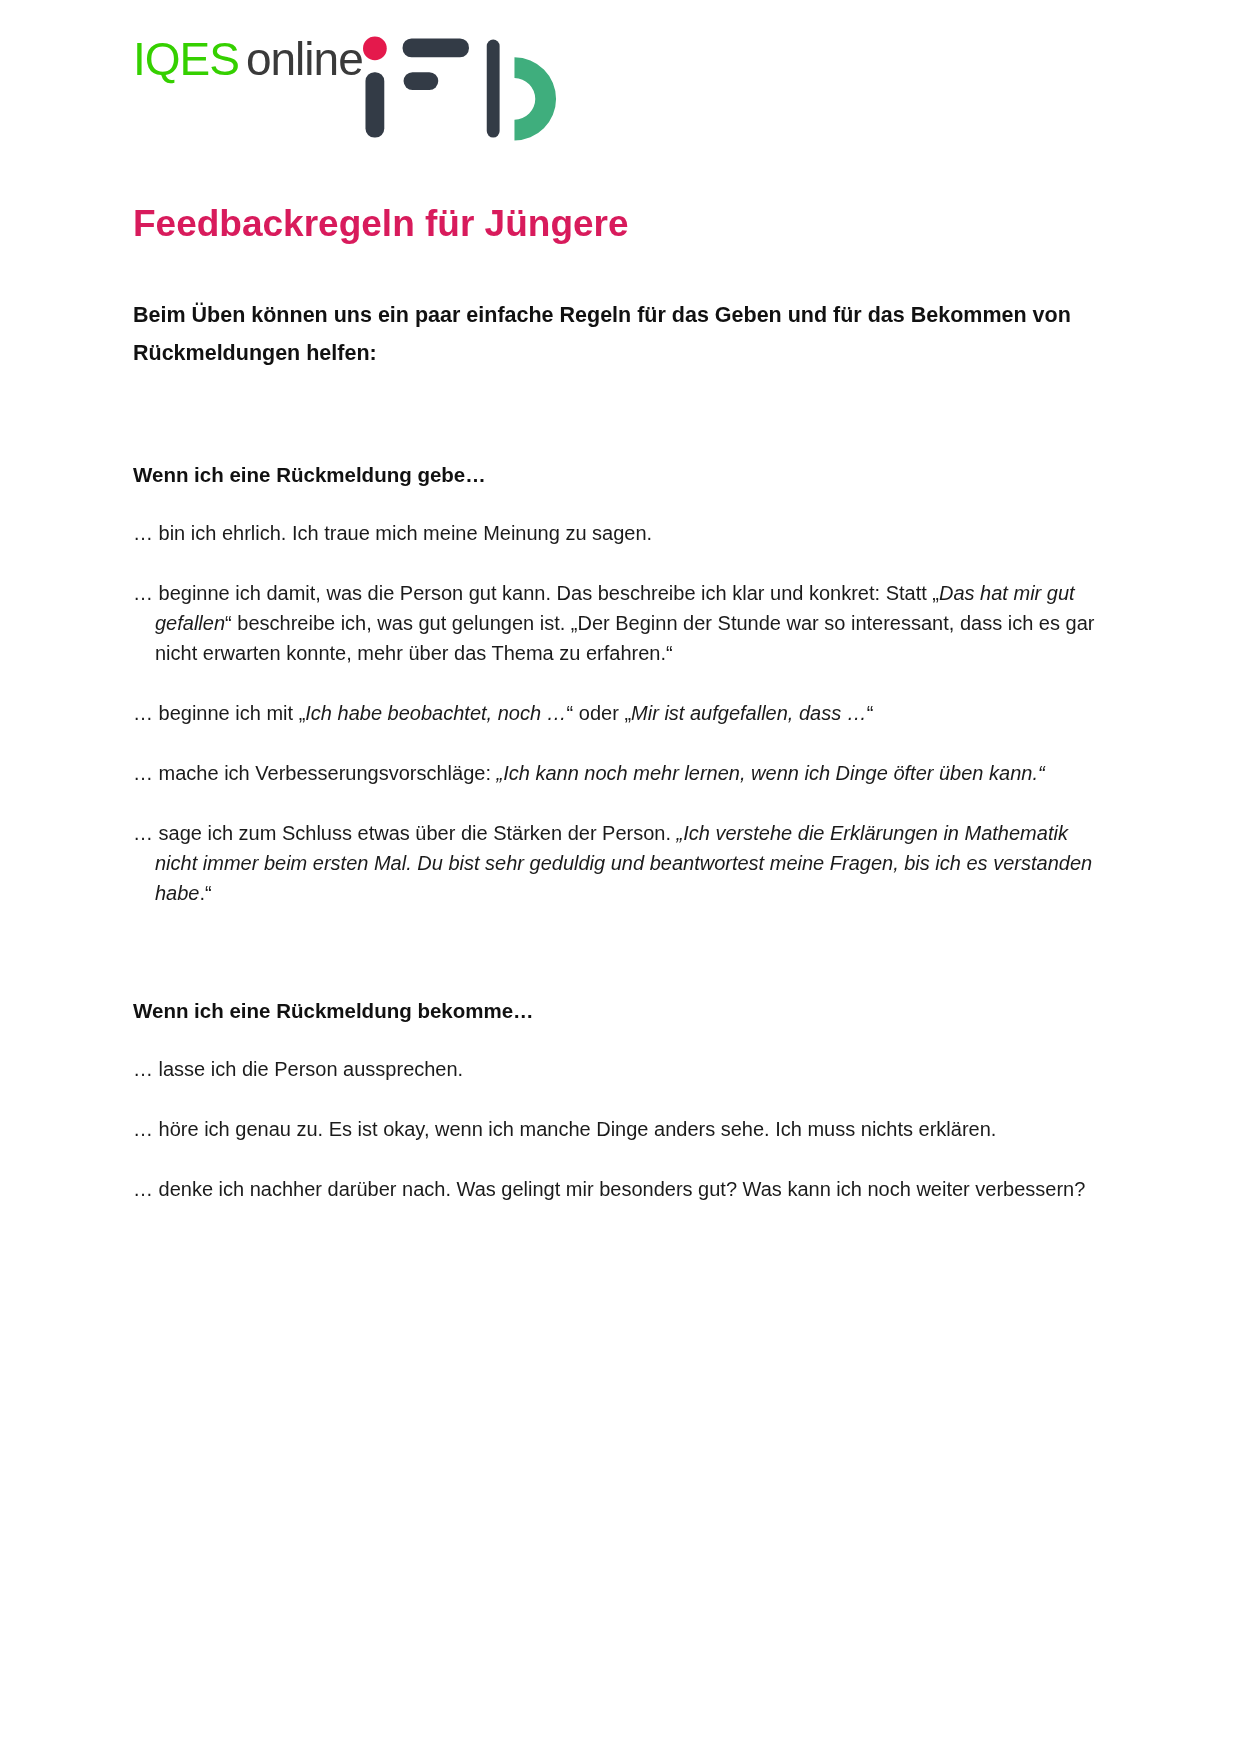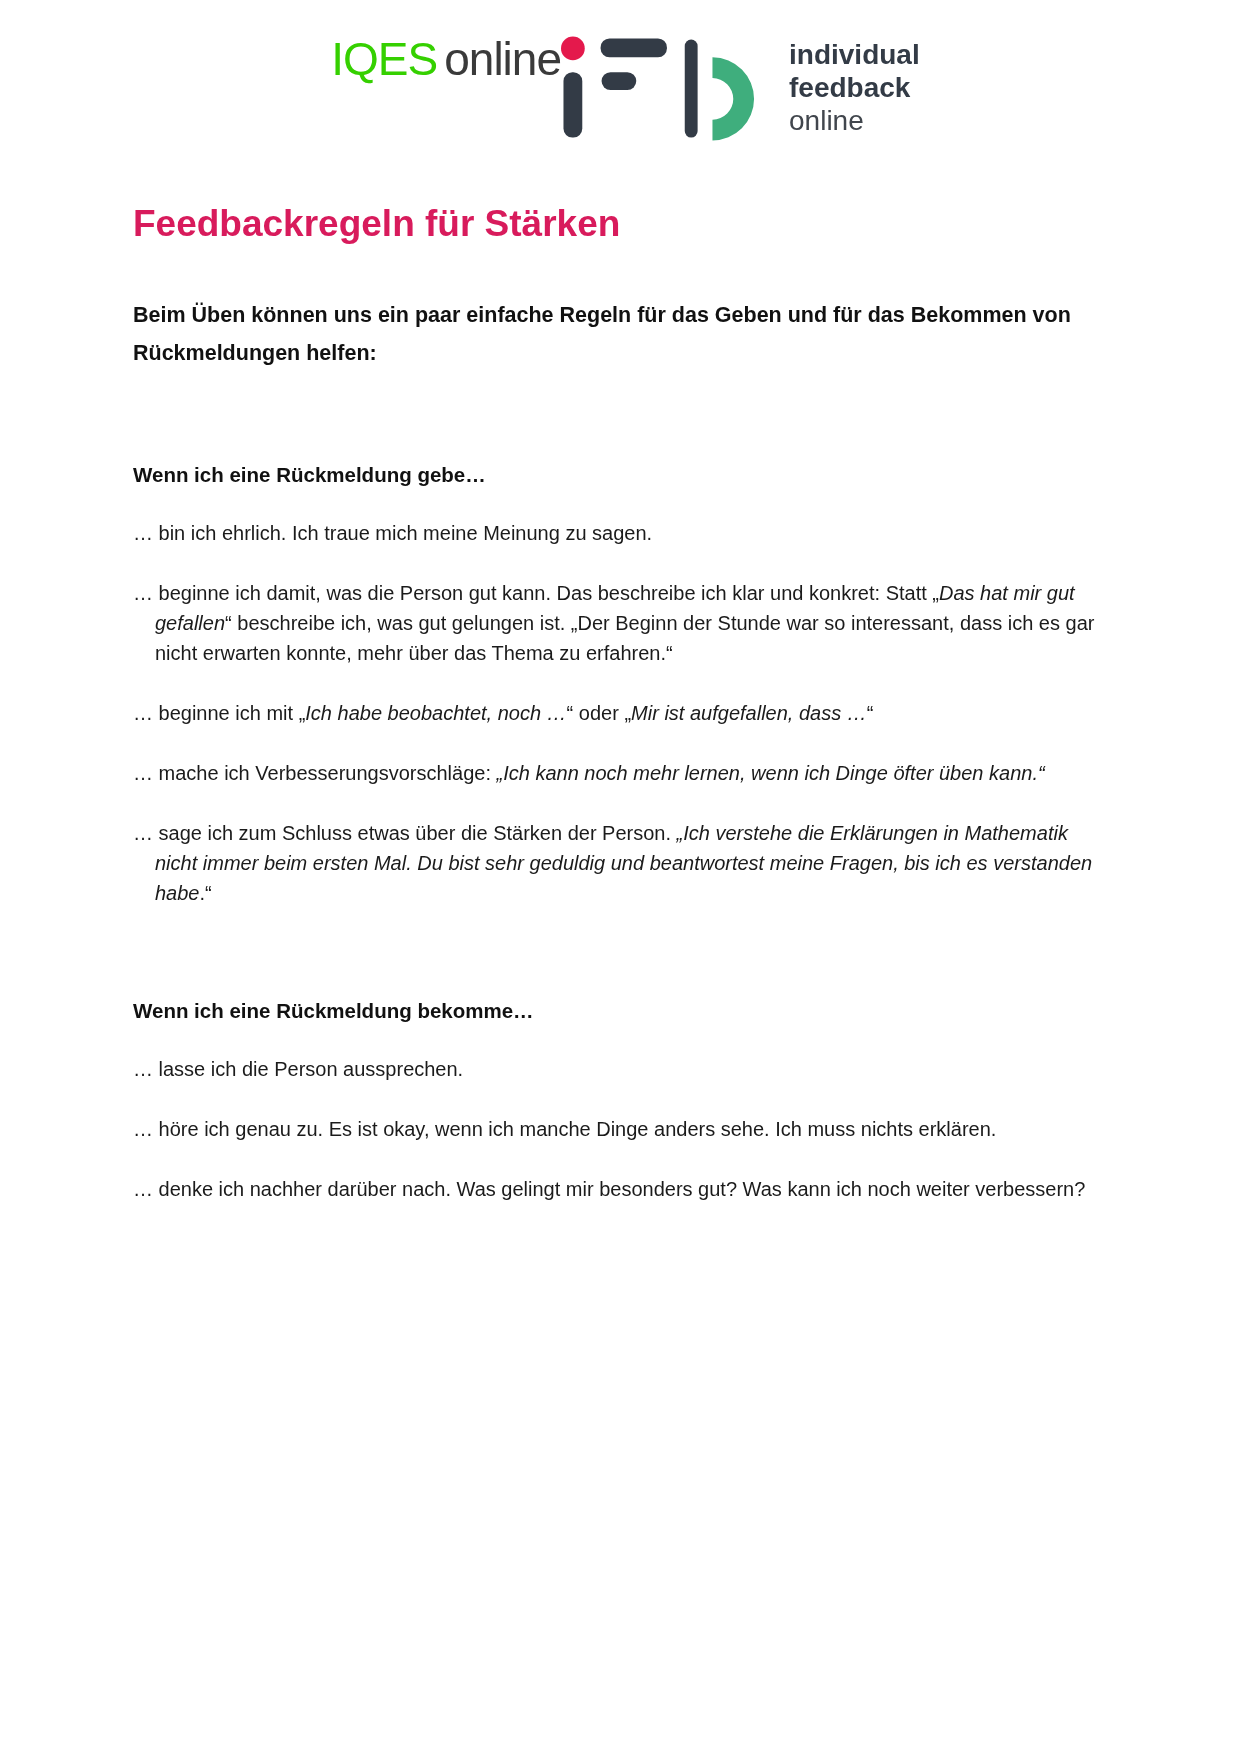--- a/index.html
+++ b/index.html
@@ -9,21 +9,21 @@
     width:1240px; height:1754px;
     margin:0 auto;
     background:#ffffff;
     font-family:"Liberation Sans", sans-serif;
     color:#1b1b1b;
     overflow:hidden;
     padding:32px 122px 0 133px;
   }
   
   .header {
-    display:flex; justify-content:center; align-items:flex-start;
+    display:flex; justify-content:flex-start; align-items:flex-start;
     height:112px;
   }
   .iqes-logo {
     font-size:46px; line-height:46px; font-weight:400;
     letter-spacing:-1px; margin-top:4px; white-space:nowrap;
   }
   .iqes-brand { color:var(--iqes-green,#35d000); }
   .iqes-suffix { color:#3a3a3a; margin-left:7px; }
   .ifb { display:flex; gap:30px; align-items:flex-start; margin-top:4px; }
   .ifb-mark { width:198px; height:106px; flex:0 0 auto; }
@@ -72,29 +72,24 @@
 
     <div class="ifb">
       <svg class="ifb-mark" viewBox="0 0 200 106" aria-hidden="true">
         <circle class="mark-pink" cx="12" cy="12" r="12"></circle>
         <rect class="mark-dark" x="2.5" y="36" width="19" height="66" rx="9"></rect>
         <rect class="mark-dark" x="40" y="2" width="67" height="19" rx="9"></rect>
         <rect class="mark-dark" x="41" y="36" width="35" height="18" rx="9"></rect>
         <rect class="mark-dark" x="125" y="3" width="13" height="99" rx="6.5"></rect>
         <path class="mark-green" d="M153,21 A42,42 0 0 1 153,105 L153,84 A21,21 0 0 0 153,42 Z"></path>
       </svg>
-      <div class="ifb-text">
-        <div class="ifb-line bold">individual</div>
-        <div class="ifb-line bold">feedback</div>
-        <div class="ifb-line light">online</div>
-      </div>
     </div>
   </header>
 
-  <h1 class="title">Feedbackregeln für Stärken</h1>
+  <h1 class="title">Feedbackregeln für Jüngere</h1>
 
   <p class="intro">Beim Üben können uns ein paar einfache Regeln für das Geben und für das Bekommen von Rückmeldungen helfen:</p>
 
   <main class="doc-body">
       <h2 class="section-heading">Wenn ich eine Rückmeldung gebe…</h2>
       <p class="bullet"><span>… bin ich ehrlich. Ich traue mich meine Meinung zu sagen.</span></p>
       <p class="bullet"><span>… beginne ich damit, was die Person gut kann. Das beschreibe ich klar und konkret: Statt „</span><em>Das hat mir gut gefallen</em><span>“ beschreibe ich, was gut gelungen ist. „Der Beginn der Stunde war so interessant, dass ich es gar nicht erwarten konnte, mehr über das Thema zu erfahren.“</span></p>
       <p class="bullet"><span>… beginne ich mit „</span><em>Ich habe beobachtet, noch …</em><span>“ oder „</span><em>Mir ist aufgefallen, dass …</em><span>“</span></p>
       <p class="bullet"><span>… mache ich Verbesserungsvorschläge: </span><em>„Ich kann noch mehr lernen, wenn ich Dinge öfter üben kann.“</em></p>
       <p class="bullet"><span>… sage ich zum Schluss etwas über die Stärken der Person. </span><em>„Ich verstehe die Erklärungen in Mathematik nicht immer beim ersten Mal. Du bist sehr geduldig und beantwortest meine Fragen, bis ich es verstanden habe</em><span>.“</span></p>

